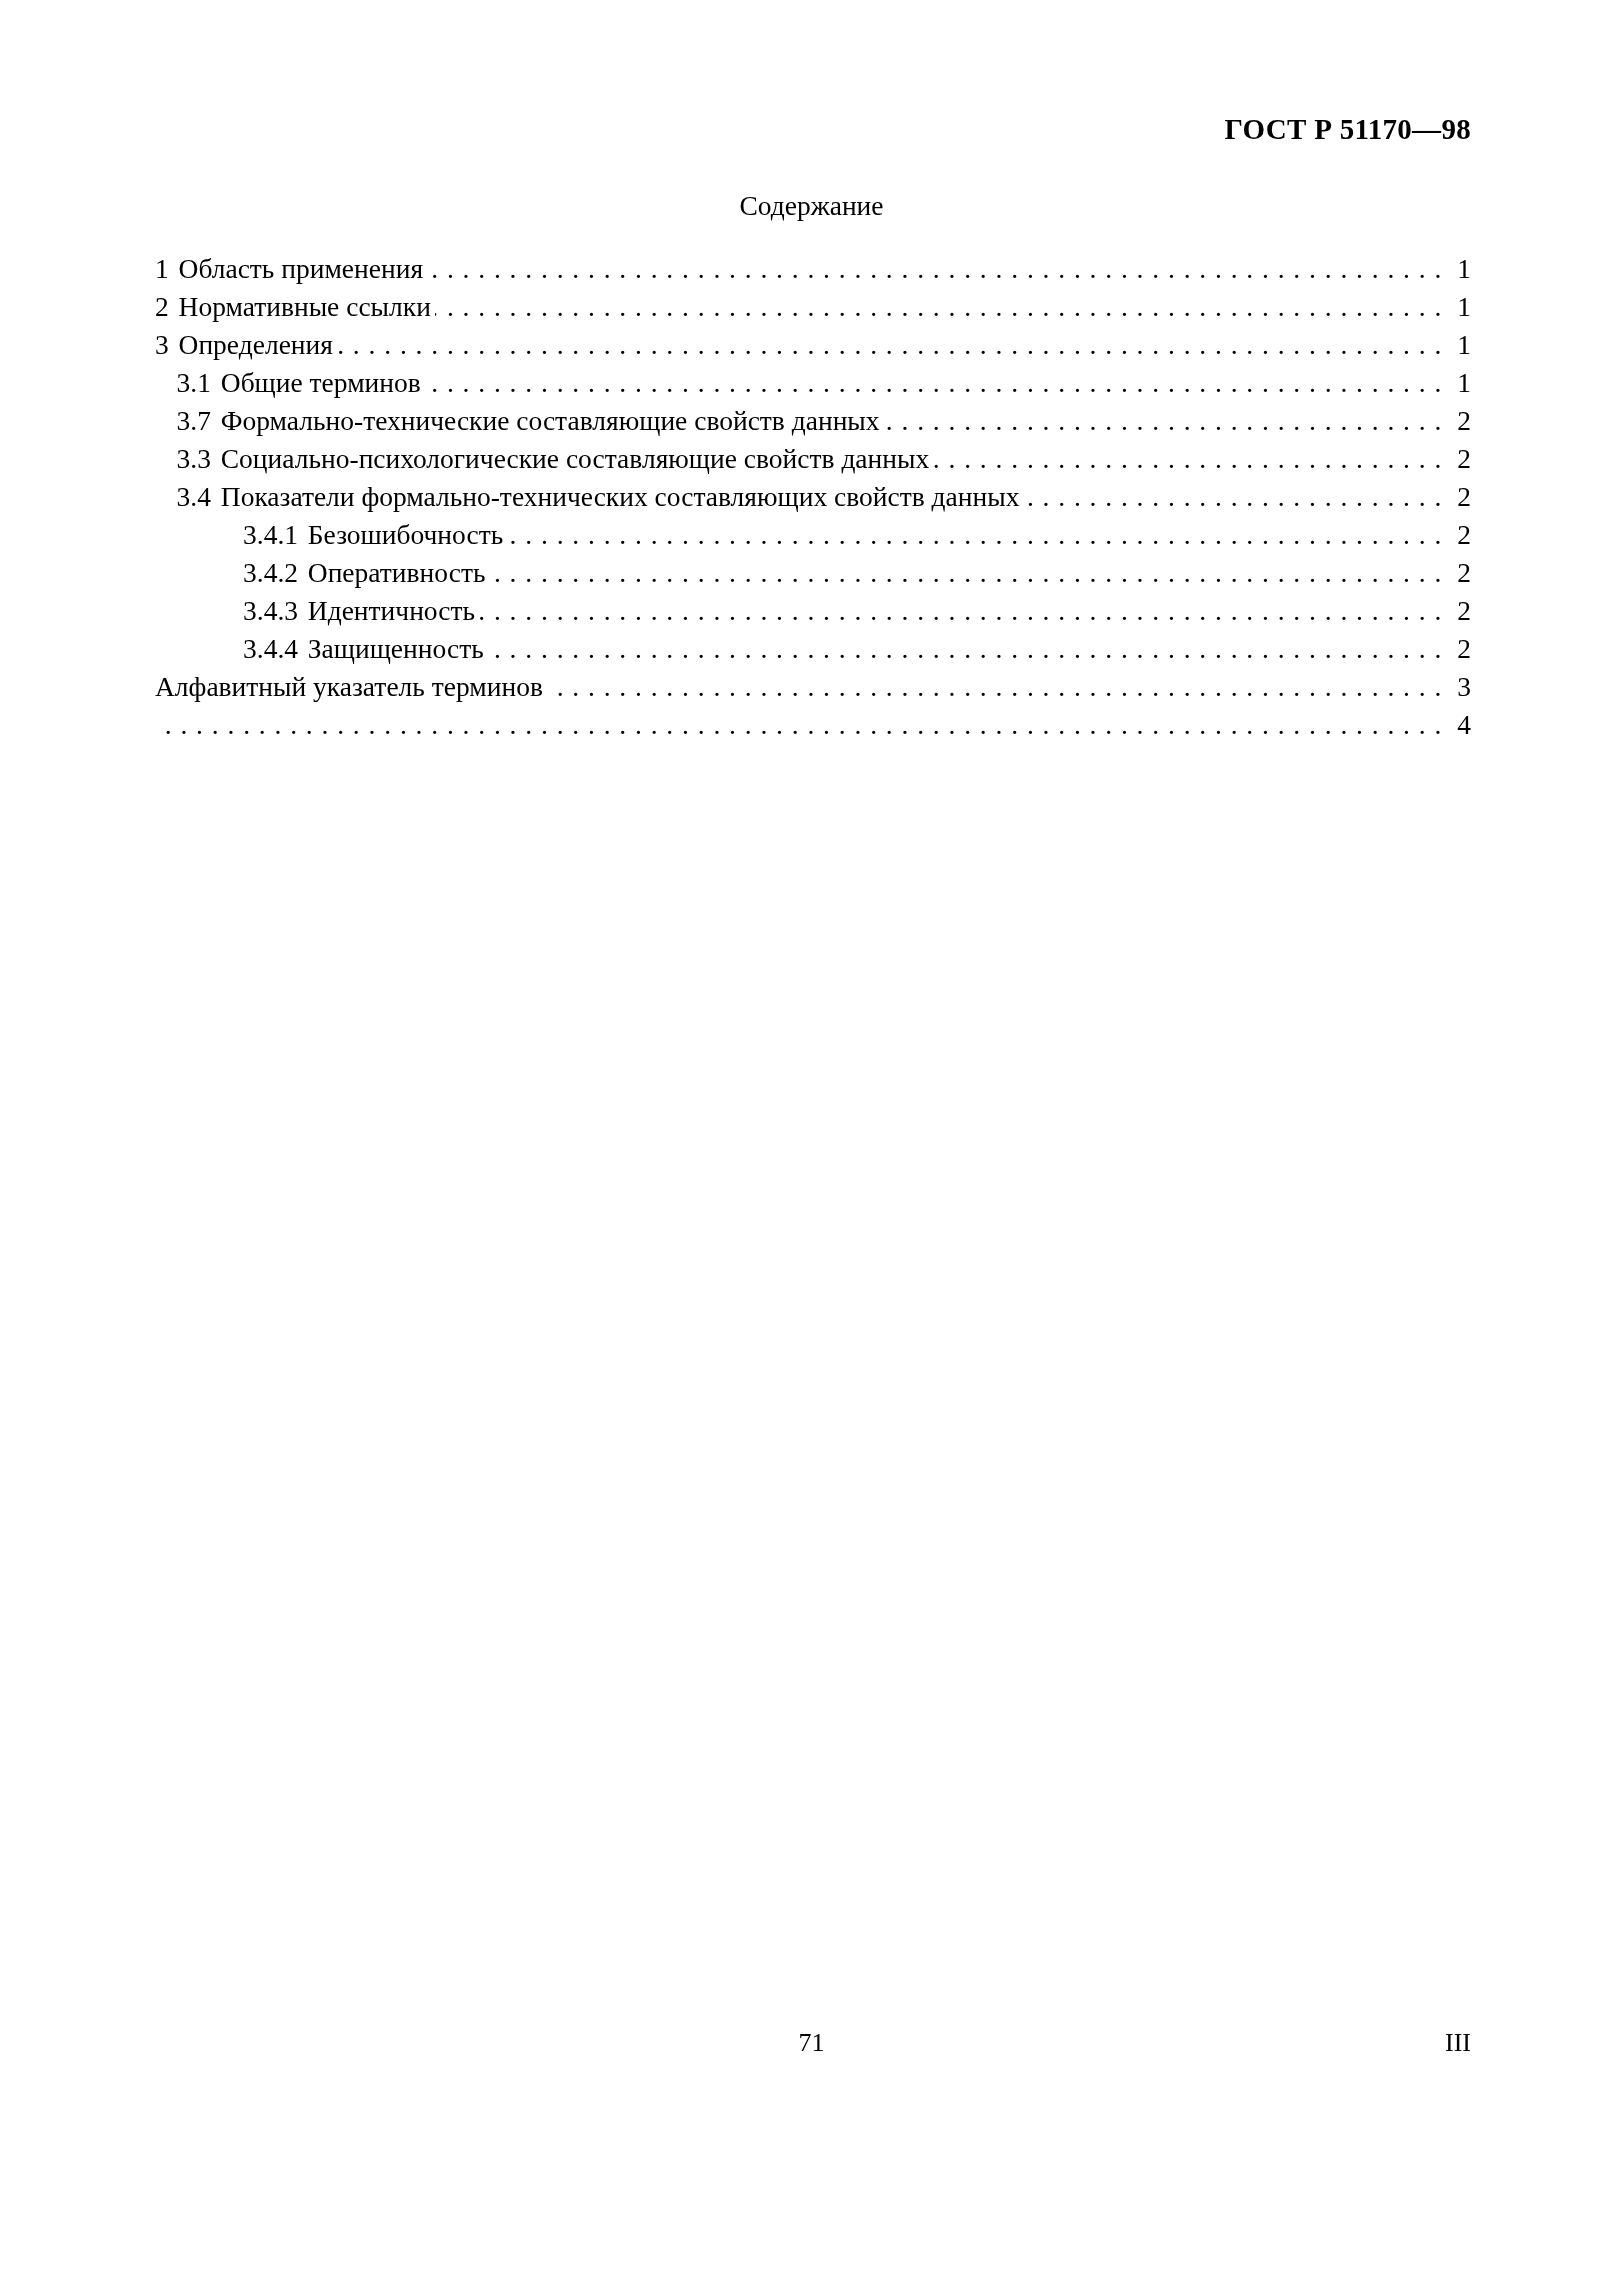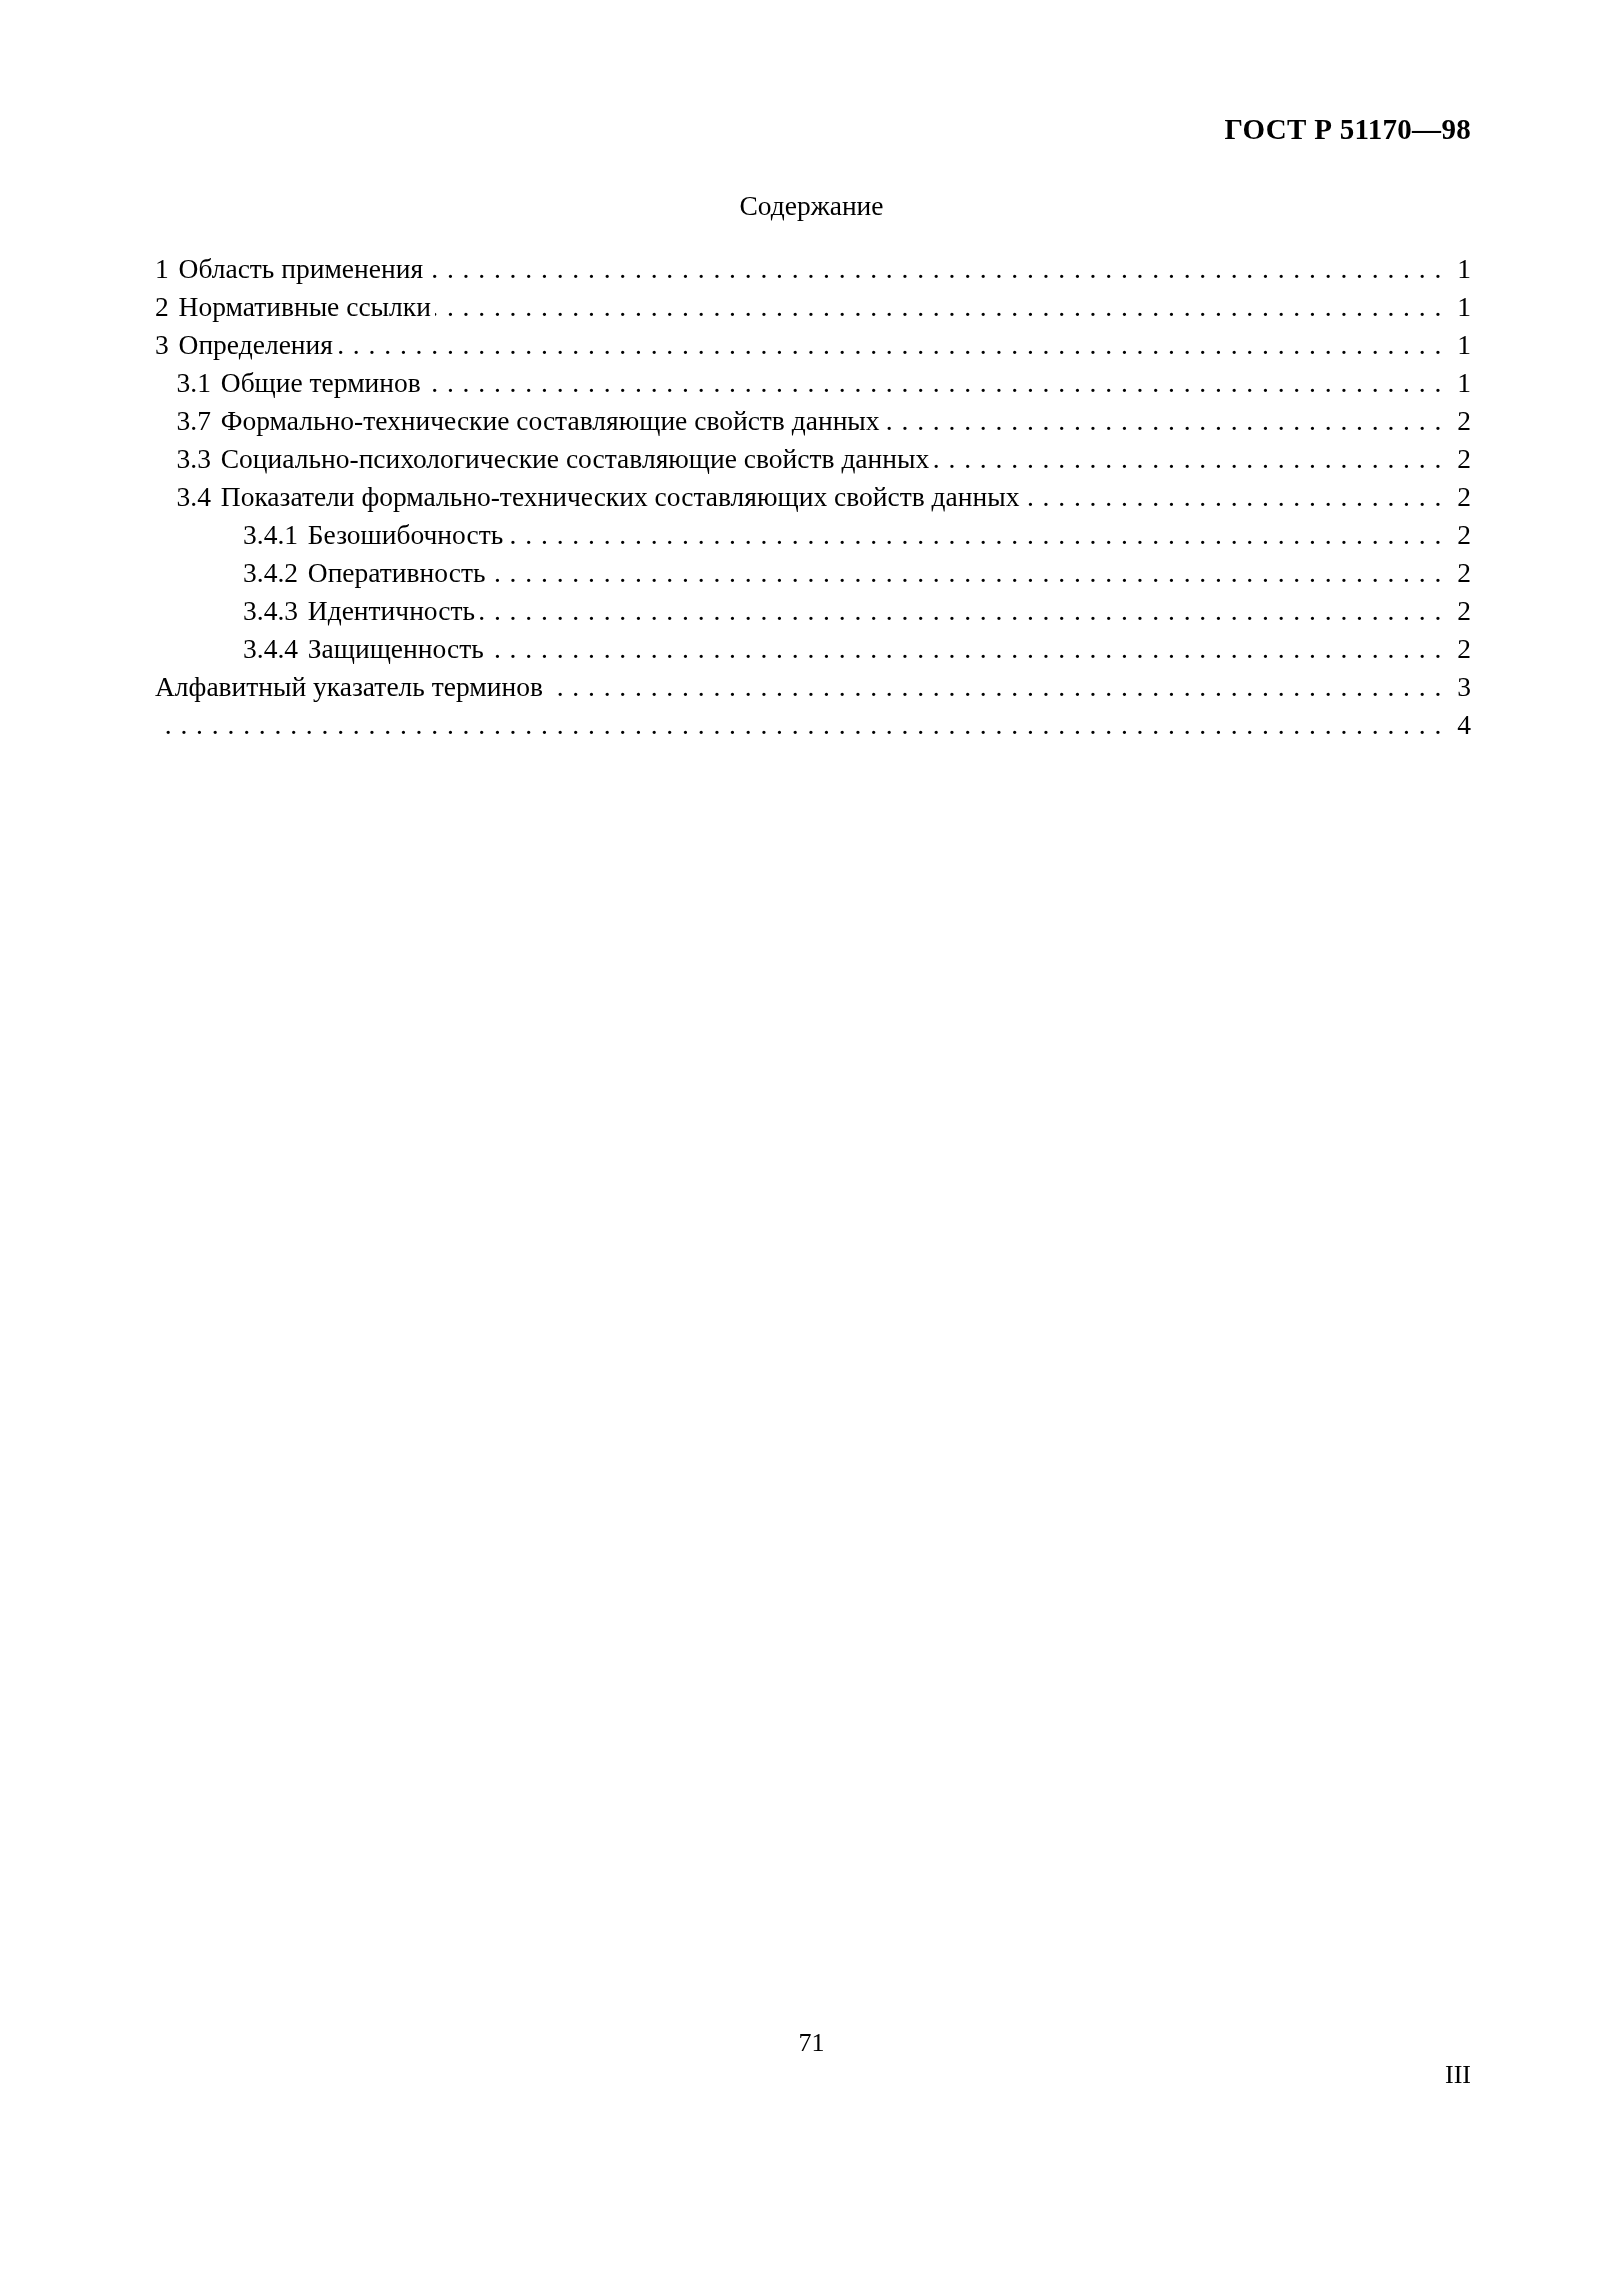--- a/index.html
+++ b/index.html
@@ -67,21 +67,20 @@
     left: 0; right: 0;
     top: 2028px;
     text-align: center;
     font-size: 26px;
   }
   .footer-right {
     position: absolute;
     right: 152px;
     top: 2028px;
     font-size: 26px;
-    margin-top: 32px;
   }
 </style>
 </head>
 <body>
 
 <div class="header-code">ГОСТ Р 51170—98</div>
 
 <div class="toc-title">Содержание</div>
 
 <div class="toc">

